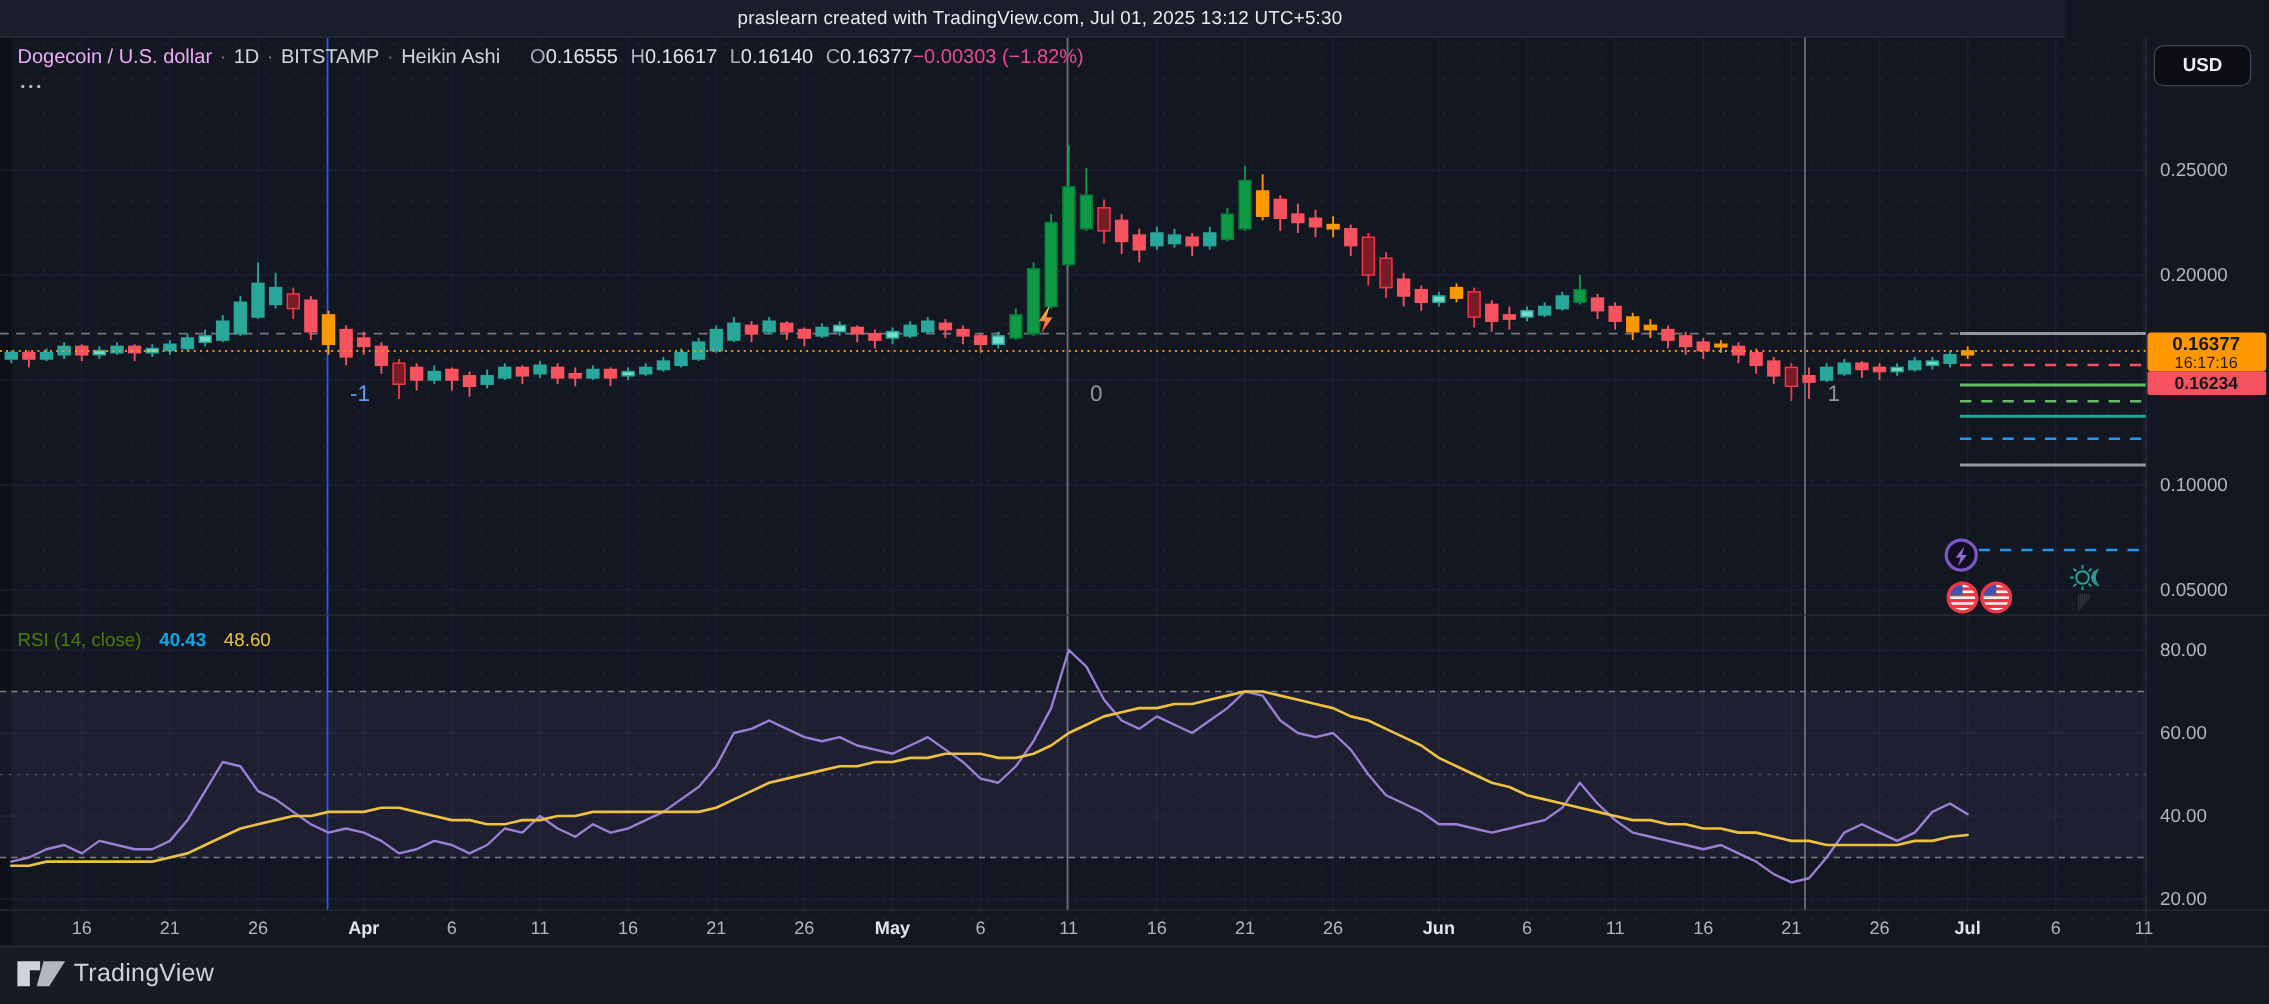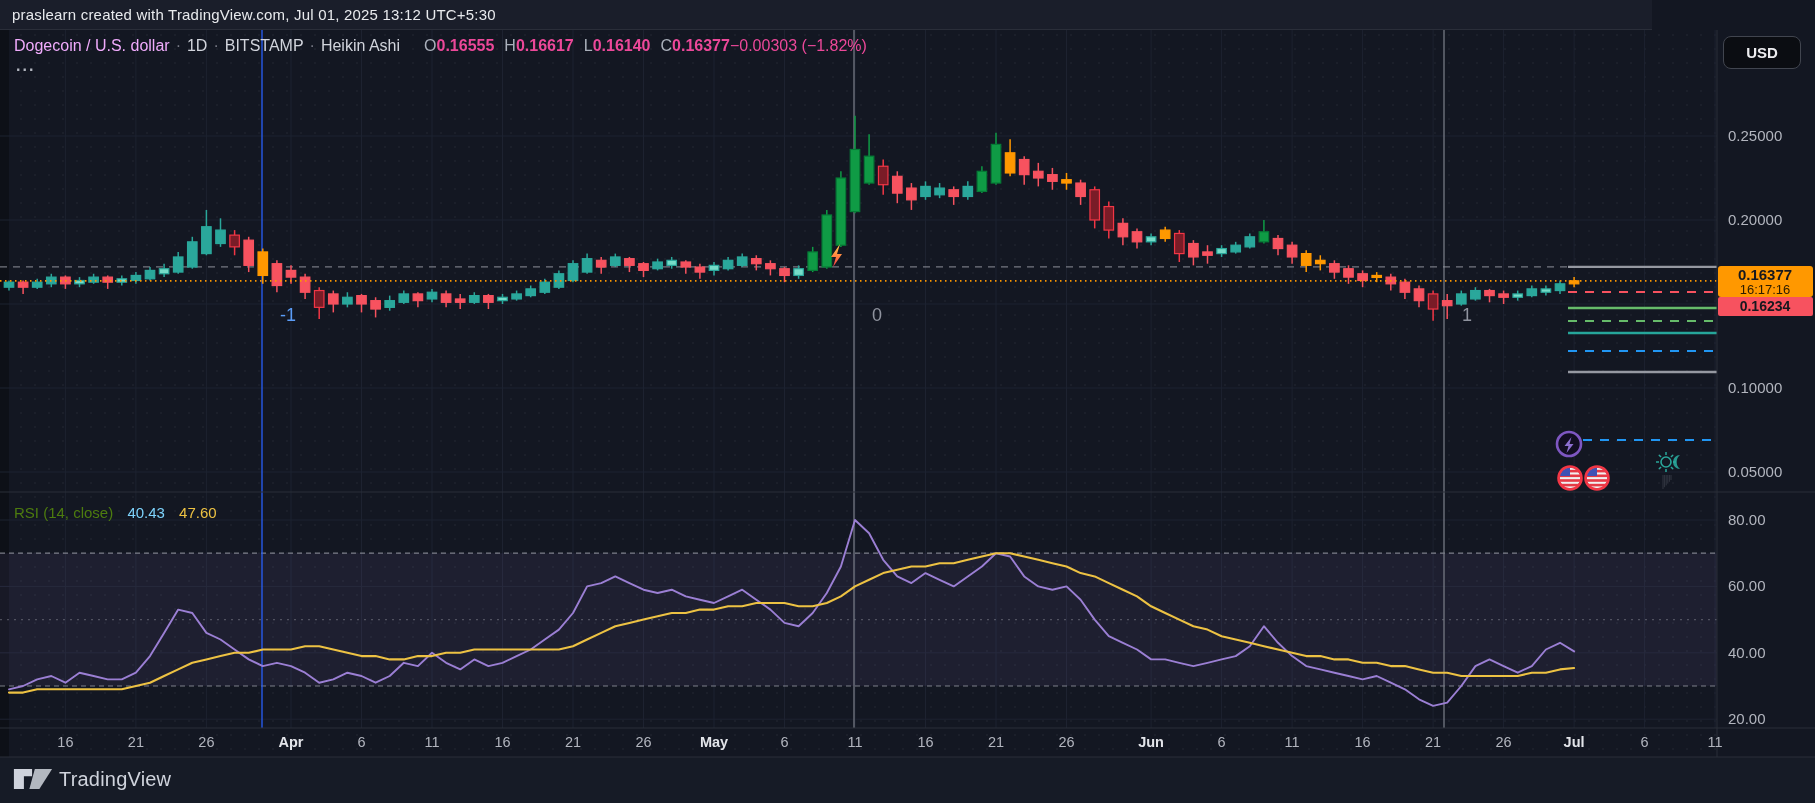--- a/index.html
+++ b/index.html
@@ -2,38 +2,38 @@
 <html><head>
 <meta charset="utf-8">
 <style>
   html,body{margin:0;padding:0;background:#131722;}
   body{width:1815px;height:803px;position:relative;overflow:hidden;
        font-family:"Liberation Sans", sans-serif;-webkit-font-smoothing:antialiased;}
   #stage{position:absolute;inset:0;width:1815px;height:803px;}
   
   #header{position:absolute;left:0;top:0;width:1652px;height:30px;background:#1a1e2a;
           border-bottom:1px solid #2a2e39;color:#e8eaed;font-size:15px;line-height:30px;
-          padding-left:12px;box-sizing:border-box;letter-spacing:.2px;z-index:5;}
+          padding-left:12px;box-sizing:border-box;letter-spacing:.2px;z-index:5;text-align:center;}
   
   #chart{position:absolute;left:0;top:0;z-index:1;}
   
   #legend{position:absolute;left:14px;top:37px;z-index:6;font-size:16px;white-space:nowrap;}
   #legend .sym{color:#f0abfc;}
   #legend .dot{color:#787b86;margin:0 6px;}
   #legend .meta{color:#d1d4dc;}
   #legend .ohlc{margin-left:14px;}
   #legend .k{color:#aab0bb;margin-left:10px;}
-  #legend .v{color:#ec4899;font-weight:bold;}
+  #legend .v{color:#e5e5e5;}
   #legend .chg{color:#ec4899;}
   #legend-more{position:absolute;left:16px;top:57px;z-index:6;color:#b2b5be;
                font-size:16px;font-weight:bold;letter-spacing:2px;}
   
   #rsi-label{position:absolute;left:14px;top:504px;z-index:6;font-size:15px;white-space:nowrap;}
   #rsi-label .t{color:#4d7c0f;text-align:center;}
-  #rsi-label .v1{color:#7dd3fc;margin-left:10px;}
+  #rsi-label .v1{color:#0ea5e9;margin-left:10px;font-weight:bold;}
   #rsi-label .v2{color:#edc243;margin-left:10px;}
   
   #usd-btn{position:absolute;left:1723px;top:36px;width:76px;height:31px;z-index:6;
            background:#0b0d12;border:1px solid #41454f;border-radius:8px;color:#ededf0;
            font-size:15px;font-weight:bold;display:flex;align-items:center;justify-content:center;
            cursor:pointer;text-align:center;}
   
   #tv-logo{position:absolute;left:13px;top:766px;z-index:6;display:flex;align-items:center;
            color:#cfd3dc;}
   #tv-logo .mark{width:40px;height:26px;margin-right:6px;}
@@ -483,21 +483,21 @@
     </svg>
 
   <div id="legend">
     <span class="sym">Dogecoin / U.S. dollar</span><span class="dot">·</span><span class="meta">1D</span><span class="dot">·</span><span class="meta">BITSTAMP</span><span class="dot">·</span><span class="meta">Heikin Ashi</span><span class="ohlc"><span class="k">O</span><span class="v">0.16555</span><span class="k">H</span><span class="v">0.16617</span><span class="k">L</span><span class="v">0.16140</span><span class="k">C</span><span class="v">0.16377</span><span class="chg">−0.00303 (−1.82%)</span></span>
   </div>
   <div id="legend-more">...</div>
 
   <div id="rsi-label">
     <span class="t">RSI (14, close)</span>
     <span class="v1">40.43</span>
-    <span class="v2">47.60</span>
+    <span class="v2">48.60</span>
   </div>
 
   <div id="usd-btn">
     <span>USD</span>
   </div>
 
   <div id="tv-logo">
     <svg class="mark" viewBox="0 0 44 28">
       <polygon points="1,3 21,3 21,11 12,11 12,25 1,25" fill="#cfd3dc"></polygon>
       <polygon points="24,3 43,3 29,25 18,25" fill="#cfd3dc" opacity="0.85"></polygon>

